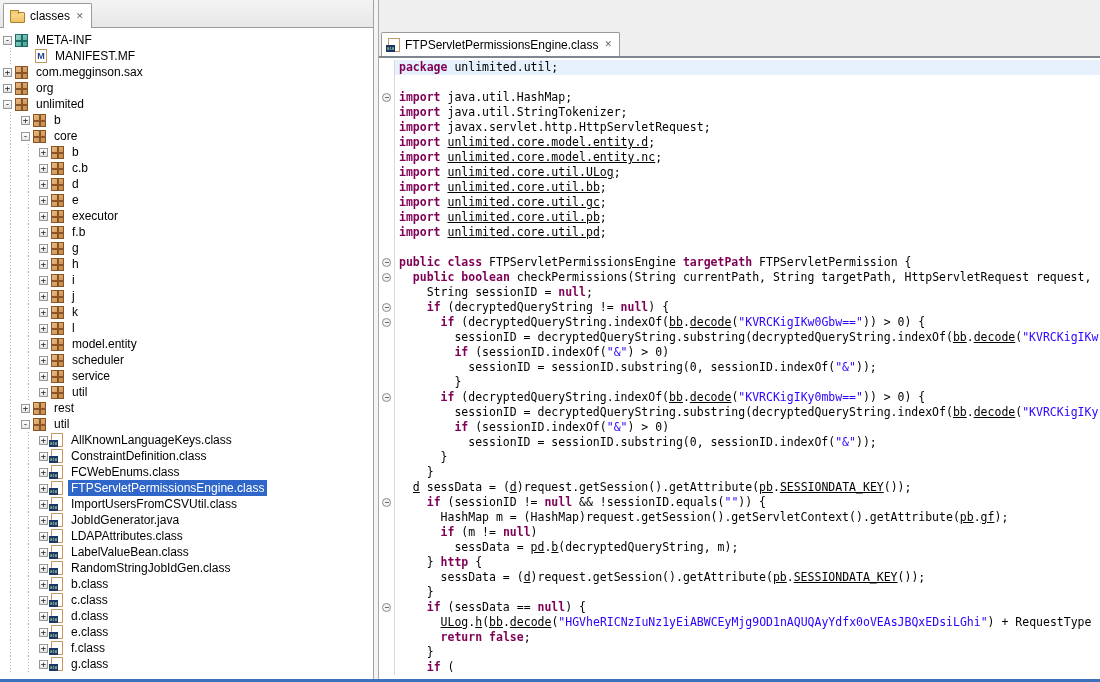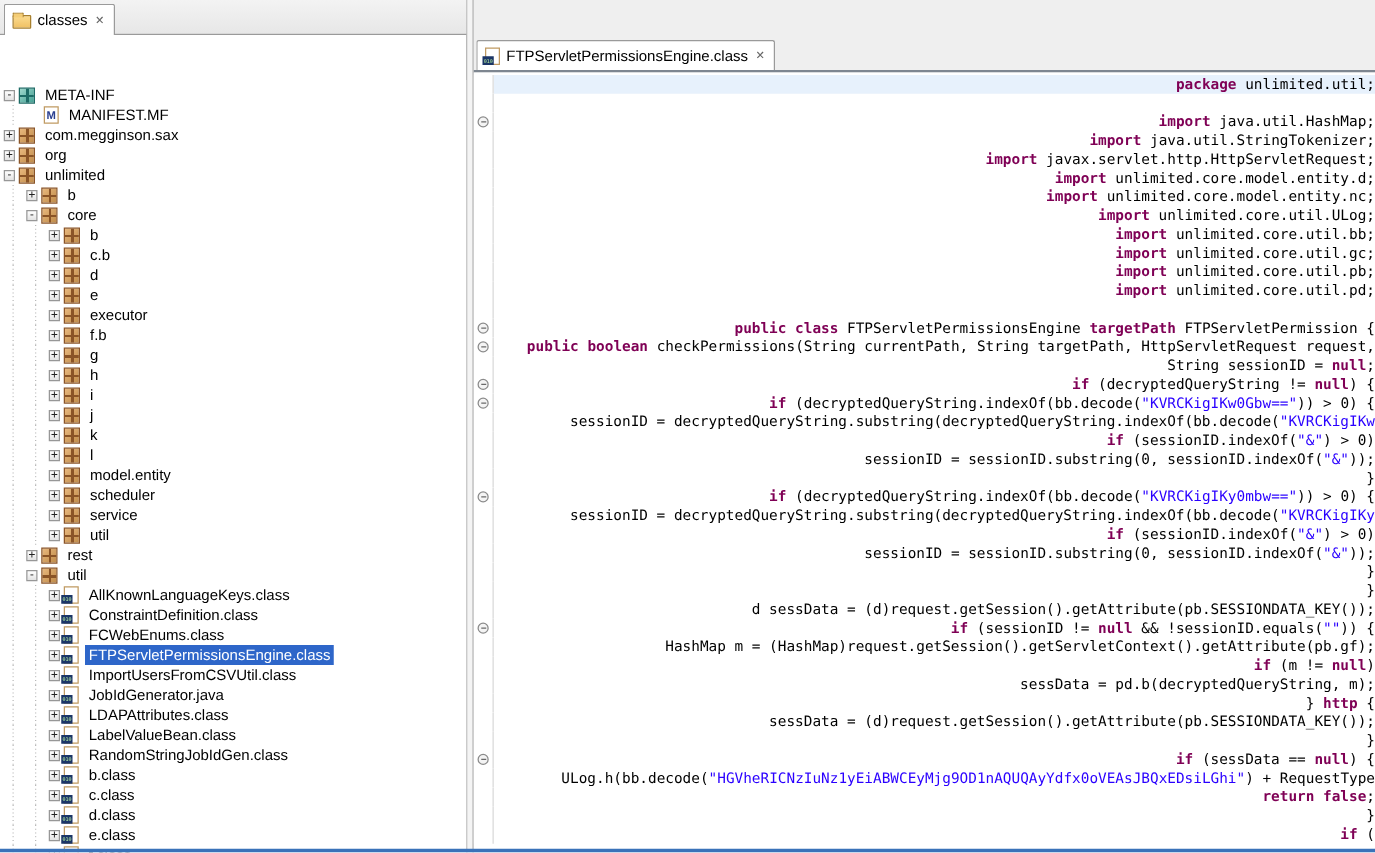--- a/index.html
+++ b/index.html
@@ -3,21 +3,21 @@
 <meta charset="utf-8">
 <style>
   * { box-sizing: border-box; margin: 0; padding: 0; }
   body { margin: 0; background: #fff; }
   .window {
     position: relative; width: 1100px; height: 682px; overflow: hidden;
     background: #fff; font-family: "Liberation Sans", sans-serif; display: flex;
   }
   
   .leftcol { width: 374px; flex: none; display: flex; flex-direction: column;
-    border-right: 1px solid #a3a3a3; background: #fff; gap: 36px; }
+    border-right: 1px solid #a3a3a3; background: #fff; }
   .tabstrip-left { height: 28px; flex: none; background: linear-gradient(#f3f3f3,#e7e7e7);
     border-bottom: 1px solid #9a9a9a; display: flex; align-items: flex-end; padding-left: 3px; }
   .tab { display: flex; align-items: center; background: #fff;
     border: 1px solid #9a9a9a; border-bottom: none; border-radius: 2px 2px 0 0;
     height: 25px; padding: 0 7px 0 6px; margin-bottom: -1px; position: relative; z-index: 2; }
   .tab-label { font-size: 12px; color: #000; margin: 0 4px 0 5px; white-space: nowrap; }
   .x { font-size: 9px; color: #666; line-height: 9px; margin-left: 2px; cursor: default; }
   .folder { width: 15px; height: 11px; background: linear-gradient(#fbdb8e,#f0c164);
     border: 1px solid #a8802e; border-radius: 1px; position: relative; margin-top: 3px; flex: none; }
   .folder::before { content: ''; position: absolute; top: -3px; left: -1px; width: 7px; height: 3px;
@@ -57,31 +57,31 @@
   .rightcol { flex: 1; display: flex; flex-direction: column; background: #efefef;
     border-left: 1px solid #a9a9a9; min-width: 0; }
   .topgap { height: 32px; flex: none; background: #efefef; }
   .tabstrip-right { height: 26px; flex: none; background: #efefef;
     border-bottom: 2px solid #7e8690; display: flex; align-items: flex-end; padding-left: 2px; }
   .tabstrip-right .tab { height: 24px; margin-bottom: 0; border-radius: 2px 2px 0 0; }
   .classfile-icon { width: 12px; height: 14px; background: #fff; border: 1px solid #c09a62;
     position: relative; flex: none; margin-top: 1px; }
   
   .codewrap { flex: 1; background: #fff; overflow: hidden; padding-top: 2px; }
-  .cl { display: flex; height: 15px; text-align: right; }
+  .cl { display: flex; height: 15px; }
   .gut { width: 16px; flex: none; border-right: 1px solid #d9d9d9; position: relative; background: #fff; }
   .fold { position: absolute; left: 3px; top: 3px; width: 9px; height: 9px;
     border: 1px solid #8a8a8a; border-radius: 50%; background: #f4f4f4; }
   .fold::after { content: ''; position: absolute; left: 2px; top: 3px; width: 4px; height: 1px; background: #6a6a6a; }
   .ltext { flex: 1; white-space: pre; overflow: hidden; padding-left: 4px;
     font: 11.5px/15px "DejaVu Sans Mono", monospace; color: #000; }
   .ltext.hl { background: #e7f1fc; }
   .t-k { color: #7f0055; font-weight: bold; }
   .t-s { color: #2a00ff; }
-  .t-u { color: #000; }
+  .t-u { color: #000; text-decoration: underline; }
   .t-p { color: #000; }
   
   .bottombar { position: absolute; left: 0; right: 0; bottom: 0; height: 3px;
     background: #3a72b9; z-index: 5; }
 </style>
 </head>
 <body>
 
 <div class="window">
 

